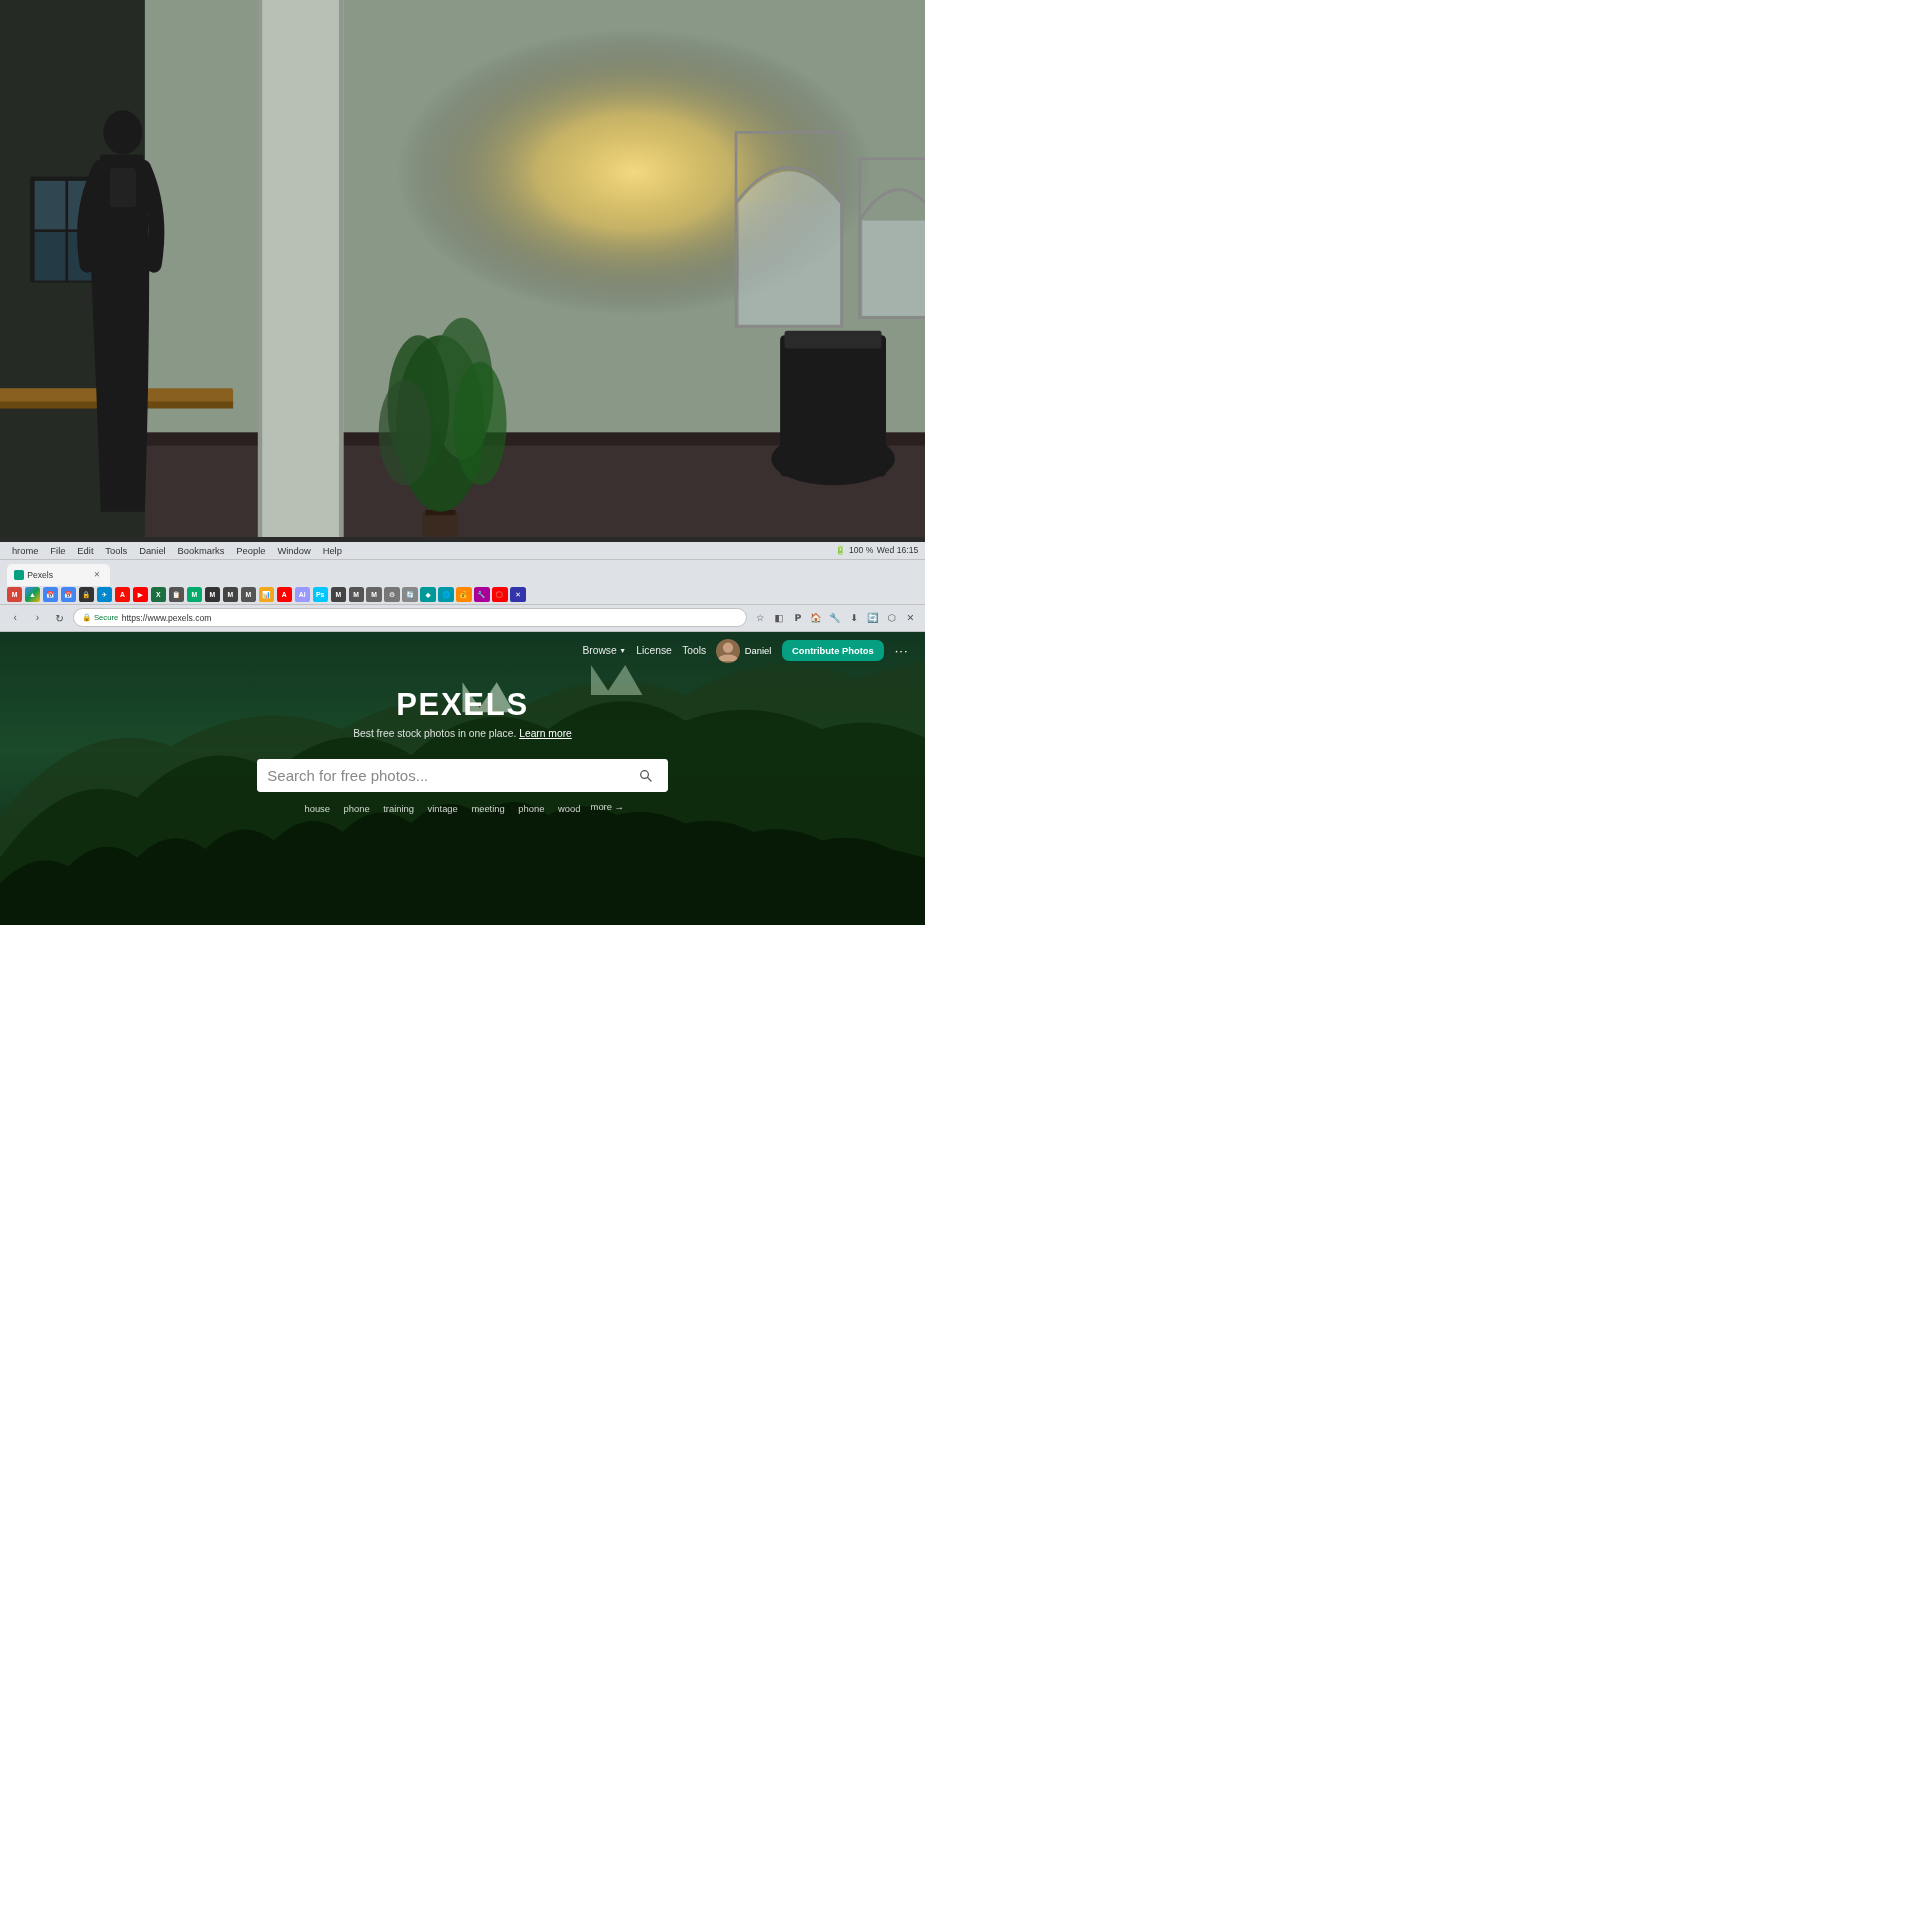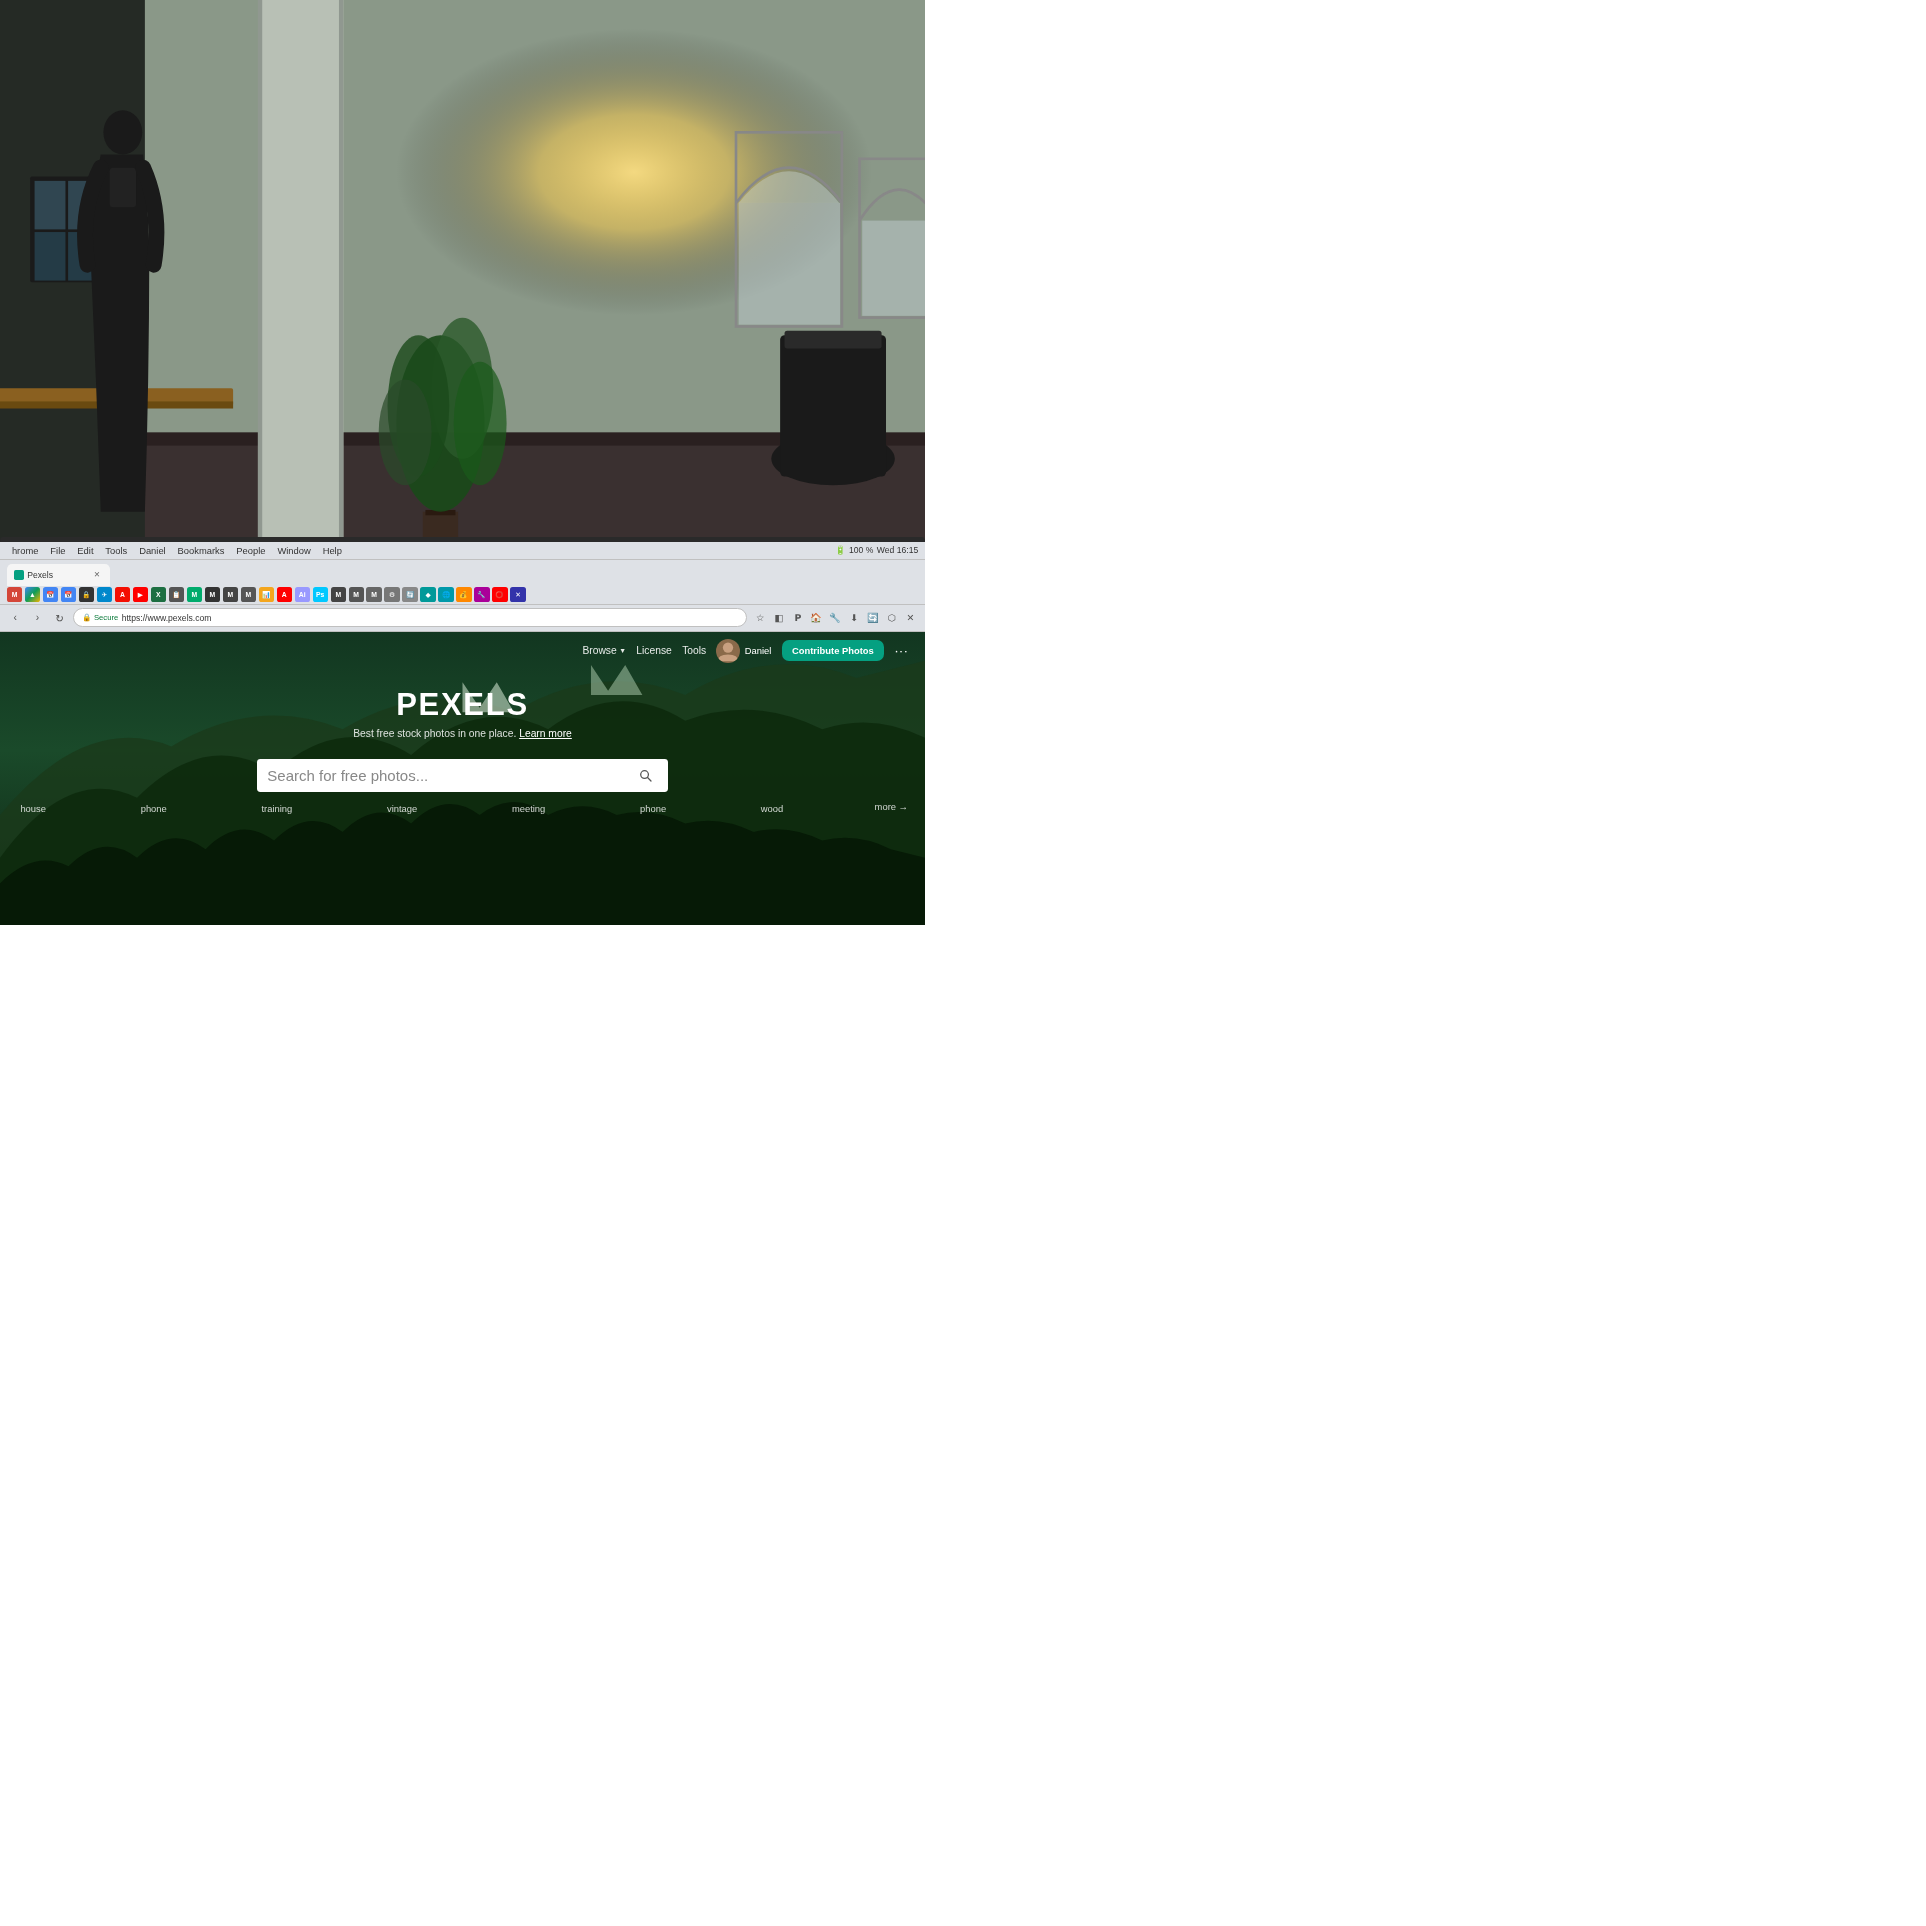--- a/index.html
+++ b/index.html
@@ -359,21 +359,21 @@
       color: #555;
       font-size: 12px;
       cursor: pointer;
     }
 
     
     .search-suggestions {
       position: relative;
       z-index: 20;
       display: flex;
-      justify-content: space-between;
+      justify-content: center;
       gap: 6.8px;
       padding: 0 17px;
       flex-wrap: wrap;
     }
 
     .suggestion-tag {
       color: rgba(255,255,255,0.8);
       font-size: 9.4px;
       cursor: pointer;
       padding: 1.7px 3.4px;

